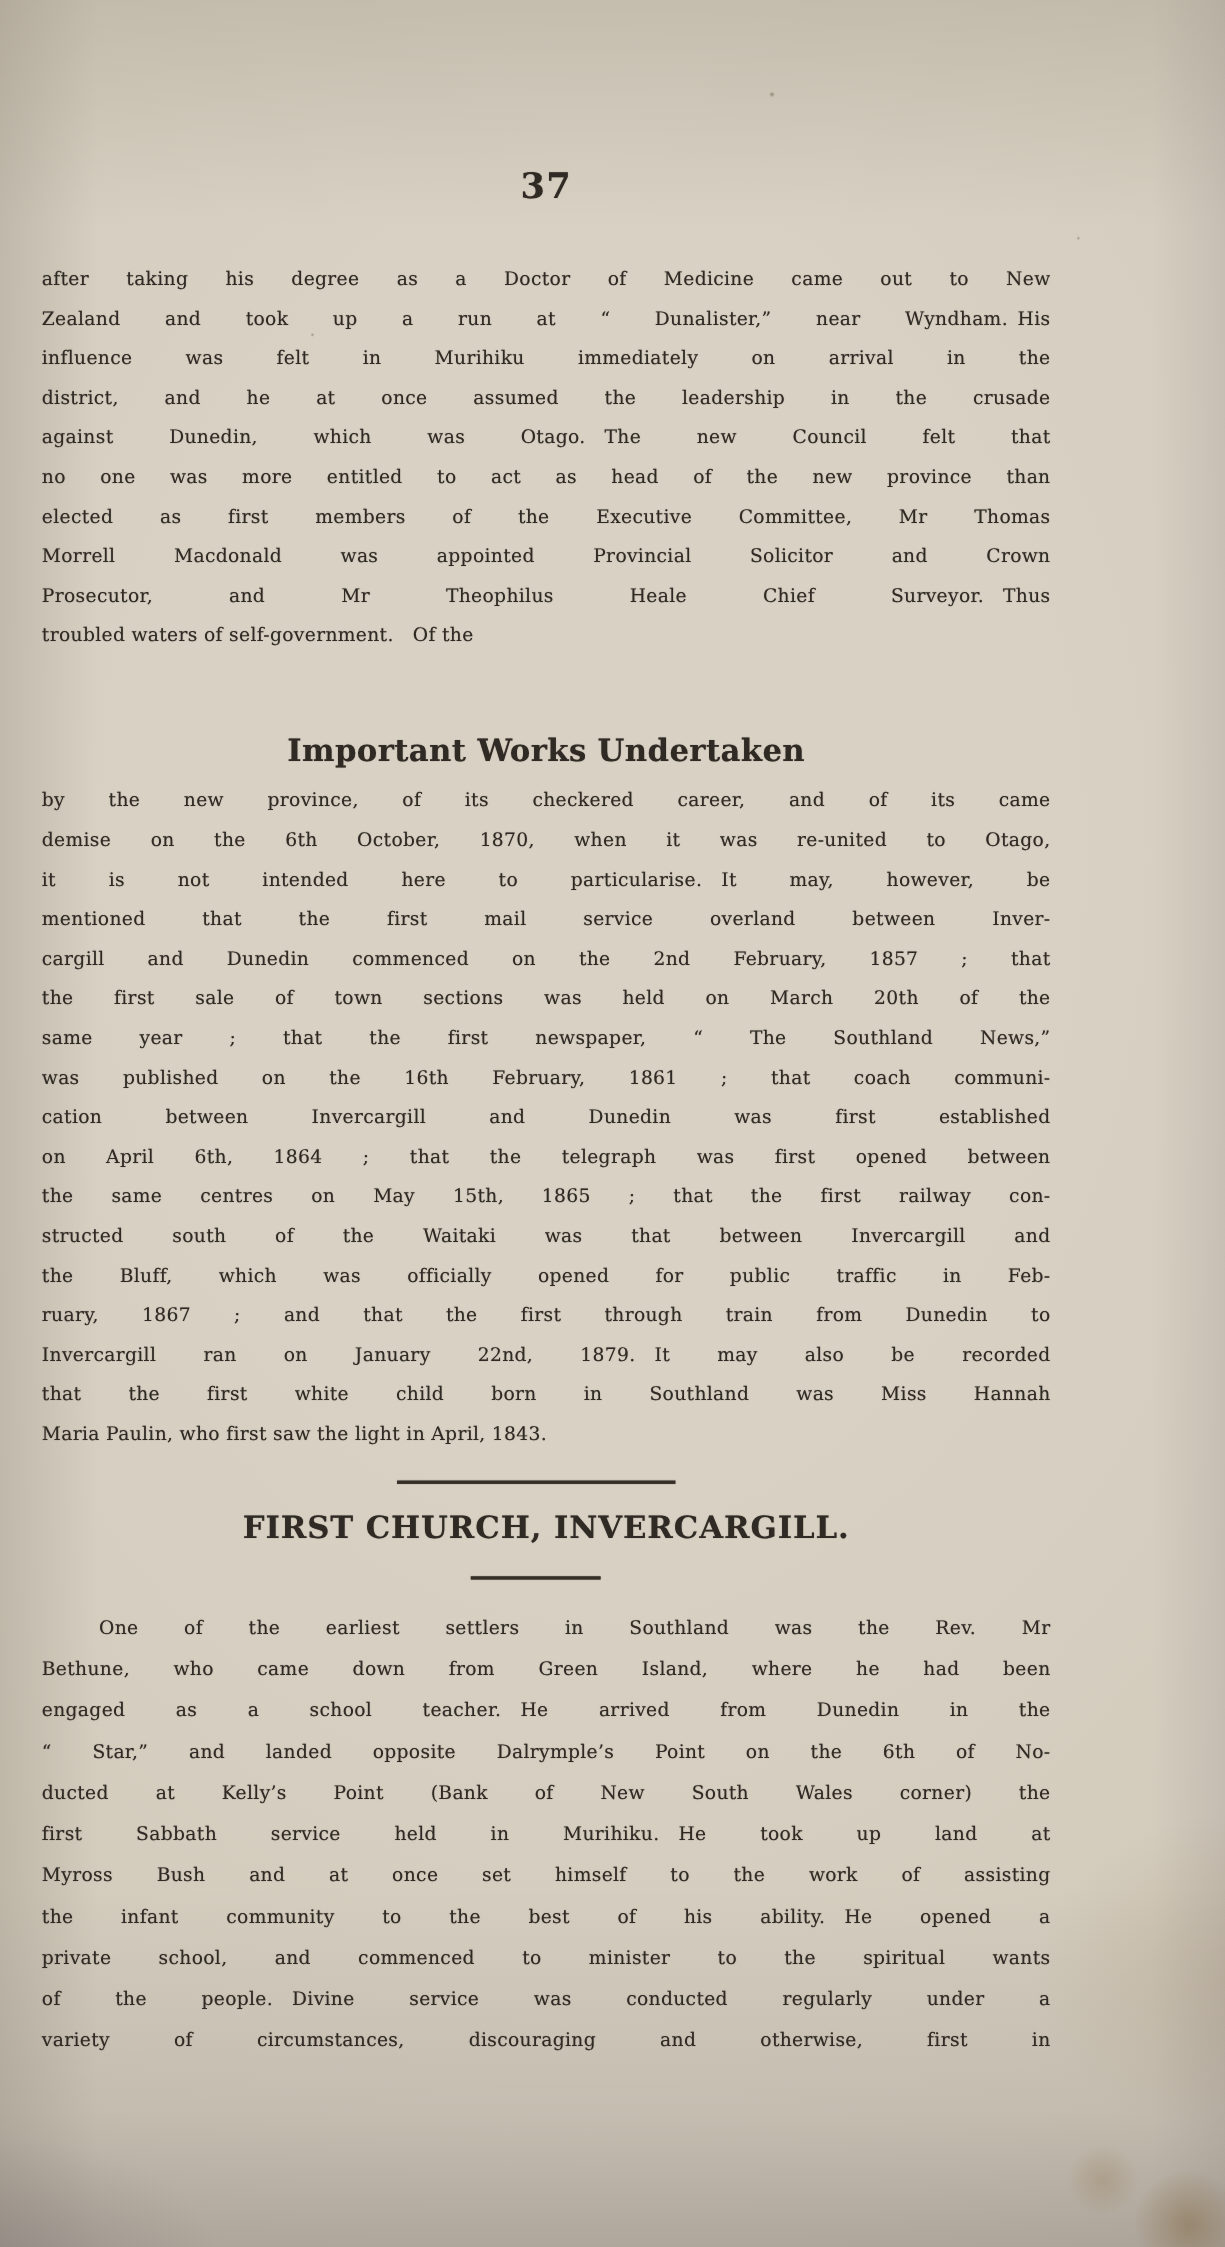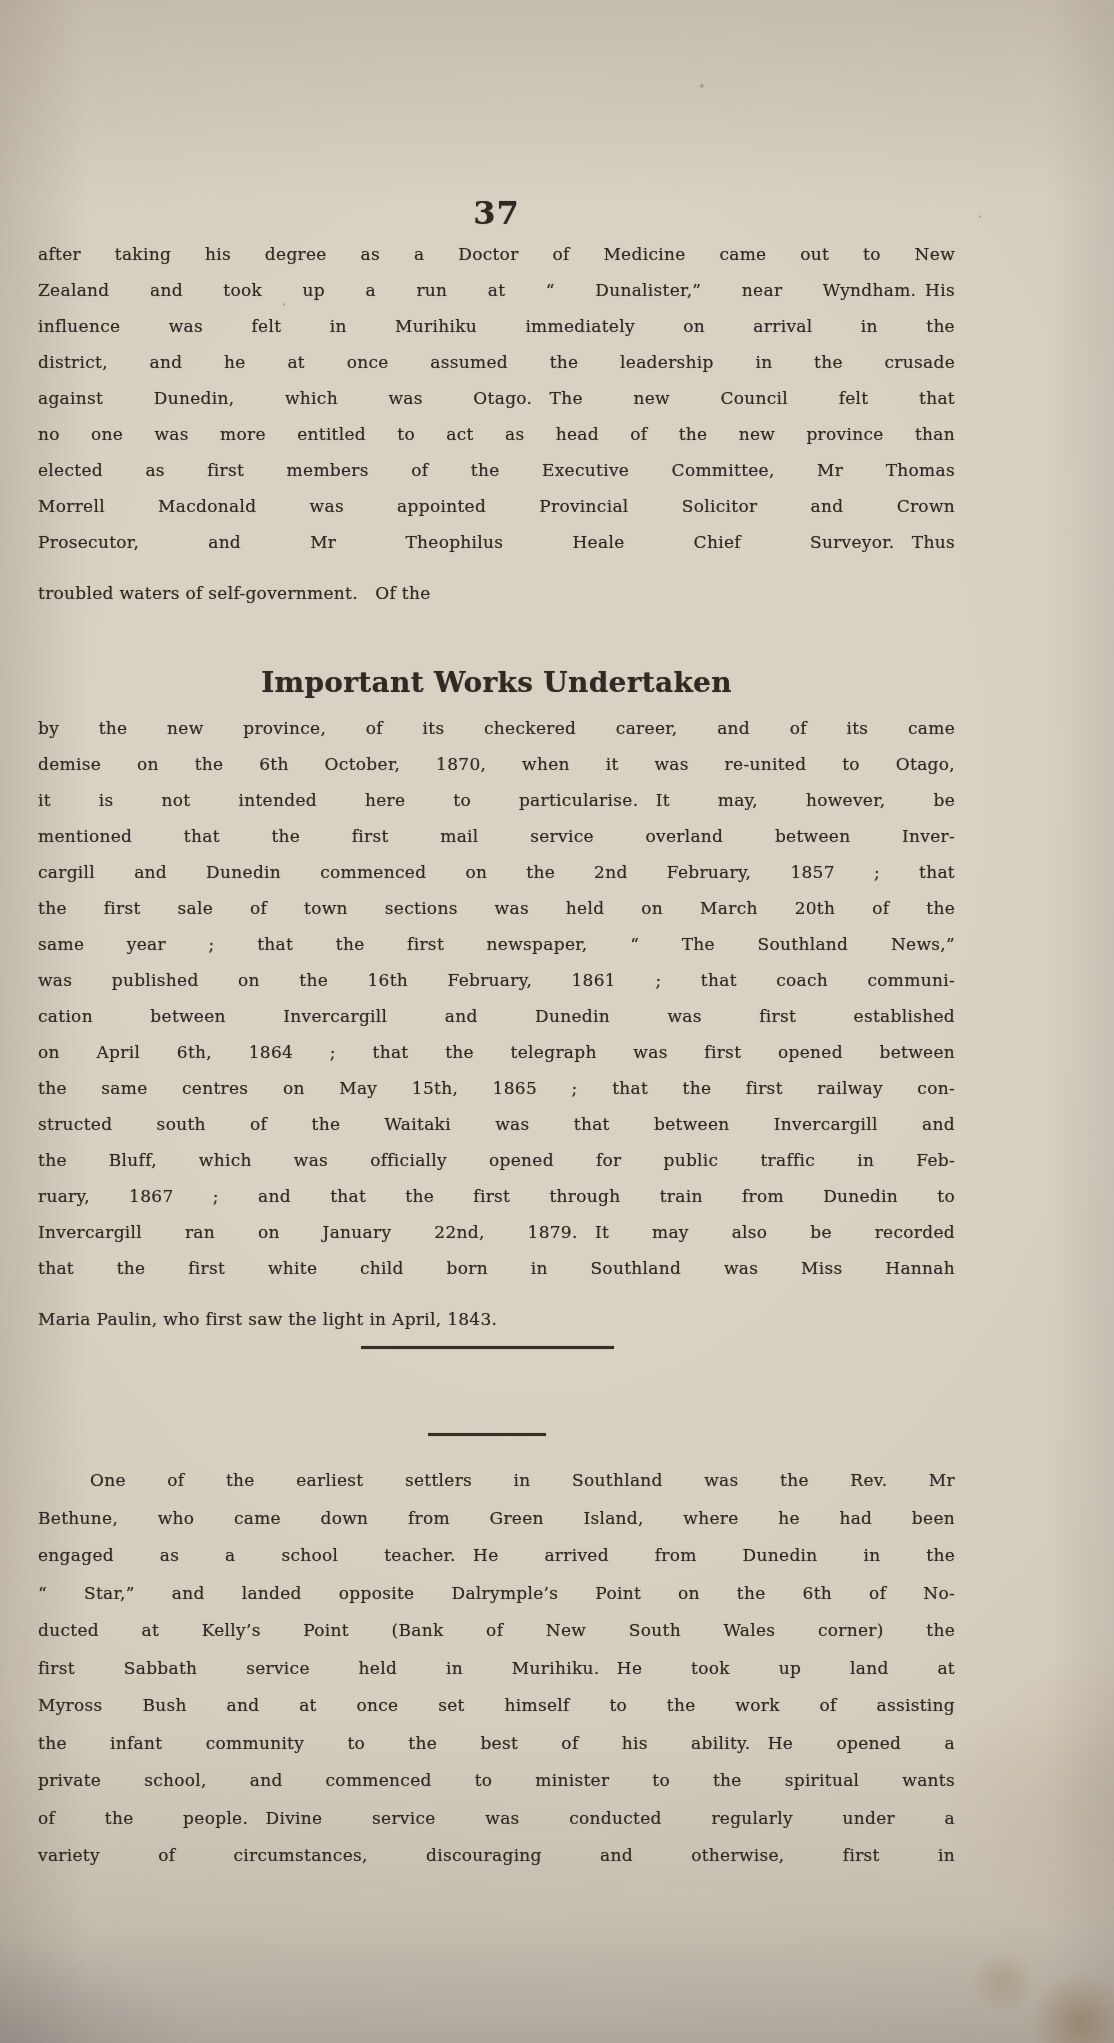--- a/index.html
+++ b/index.html
@@ -21,32 +21,31 @@
       linear-gradient(to top, rgba(122,114,109,0.40) 0%, rgba(122,114,109,0.16) 6%, rgba(122,114,109,0) 16%),
       linear-gradient(to bottom, rgba(148,138,122,0.28) 0%, rgba(148,138,122,0) 10%),
       linear-gradient(to right, rgba(138,128,115,0.28) 0%, rgba(138,128,115,0) 8%),
       linear-gradient(to left, rgba(150,142,138,0.24) 0%, rgba(150,142,138,0) 6%),
       radial-gradient(ellipse 120% 90% at 48% 38%, #d9d2c4 30%, #d2cabb 70%, #c5bcad 100%);
   }
   .page-number{
     position:absolute;top:150px;left:38px;width:917px;
     text-align:center;font-size:32px;font-weight:bold;letter-spacing:1px;
     text-shadow:0 0 1px rgba(47,42,36,0.55);
-    margin-top:44px;
   }
   .para{
     position:absolute;left:38px;width:917px;
     font-size:17px;line-height:36px;letter-spacing:0.3px;
     text-shadow:0 0 1px rgba(47,42,36,0.5);
   }
   .p1{top:236px;}
   .p2{top:710px;}
   .p3{top:1462px;line-height:37.5px;}
   .line{text-align:justify;text-align-last:justify;}
-  .p1 .line:last-child,.p2 .line:last-child{text-align-last:left;margin-top:15px;}
+  .p1 .line:last-child,.p2 .line:last-child{text-align-last:left;}
   .indent-first .line:first-child{text-indent:52px;}
   .heading{
     position:absolute;left:38px;width:917px;margin:0;
     text-align:center;font-weight:bold;
     text-shadow:0 0 1px rgba(47,42,36,0.55);
   }
   .heading1{top:666px;font-size:28px;letter-spacing:0.3px;}
   .heading2{top:1372px;font-size:28px;letter-spacing:0.8px;}
   .divider{position:absolute;height:3px;background:#352f28;box-shadow:0 0 1px rgba(53,47,40,0.7);}
   .divider1{top:1346px;left:361px;width:253px;}
@@ -89,20 +88,21 @@
       <div class="line">structed south of the Waitaki was that between Invercargill and</div>
       <div class="line">the Bluff, which was officially opened for public traffic in Feb-</div>
       <div class="line">ruary, 1867 ; and that the first through train from Dunedin to</div>
       <div class="line">Invercargill ran on January 22nd, 1879. It may also be recorded</div>
       <div class="line">that the first white child born in Southland was Miss Hannah</div>
       <div class="line">Maria Paulin, who first saw the light in April, 1843.</div>
     </div>
 
   <div class="divider divider1"></div>
 
+  <h1 class="heading heading2">FIRST CHURCH, INVERCARGILL.</h1>
 
   <div class="divider divider2"></div>
 
   <div class="para p3 indent-first">
       <div class="line">One of the earliest settlers in Southland was the Rev. Mr</div>
       <div class="line">Bethune, who came down from Green Island, where he had been</div>
       <div class="line">engaged as a school teacher. He arrived from Dunedin in the</div>
       <div class="line">“ Star,” and landed opposite Dalrymple’s Point on the 6th of No-</div>
       <div class="line">ducted at Kelly’s Point (Bank of New South Wales corner) the</div>
       <div class="line">first Sabbath service held in Murihiku. He took up land at</div>

